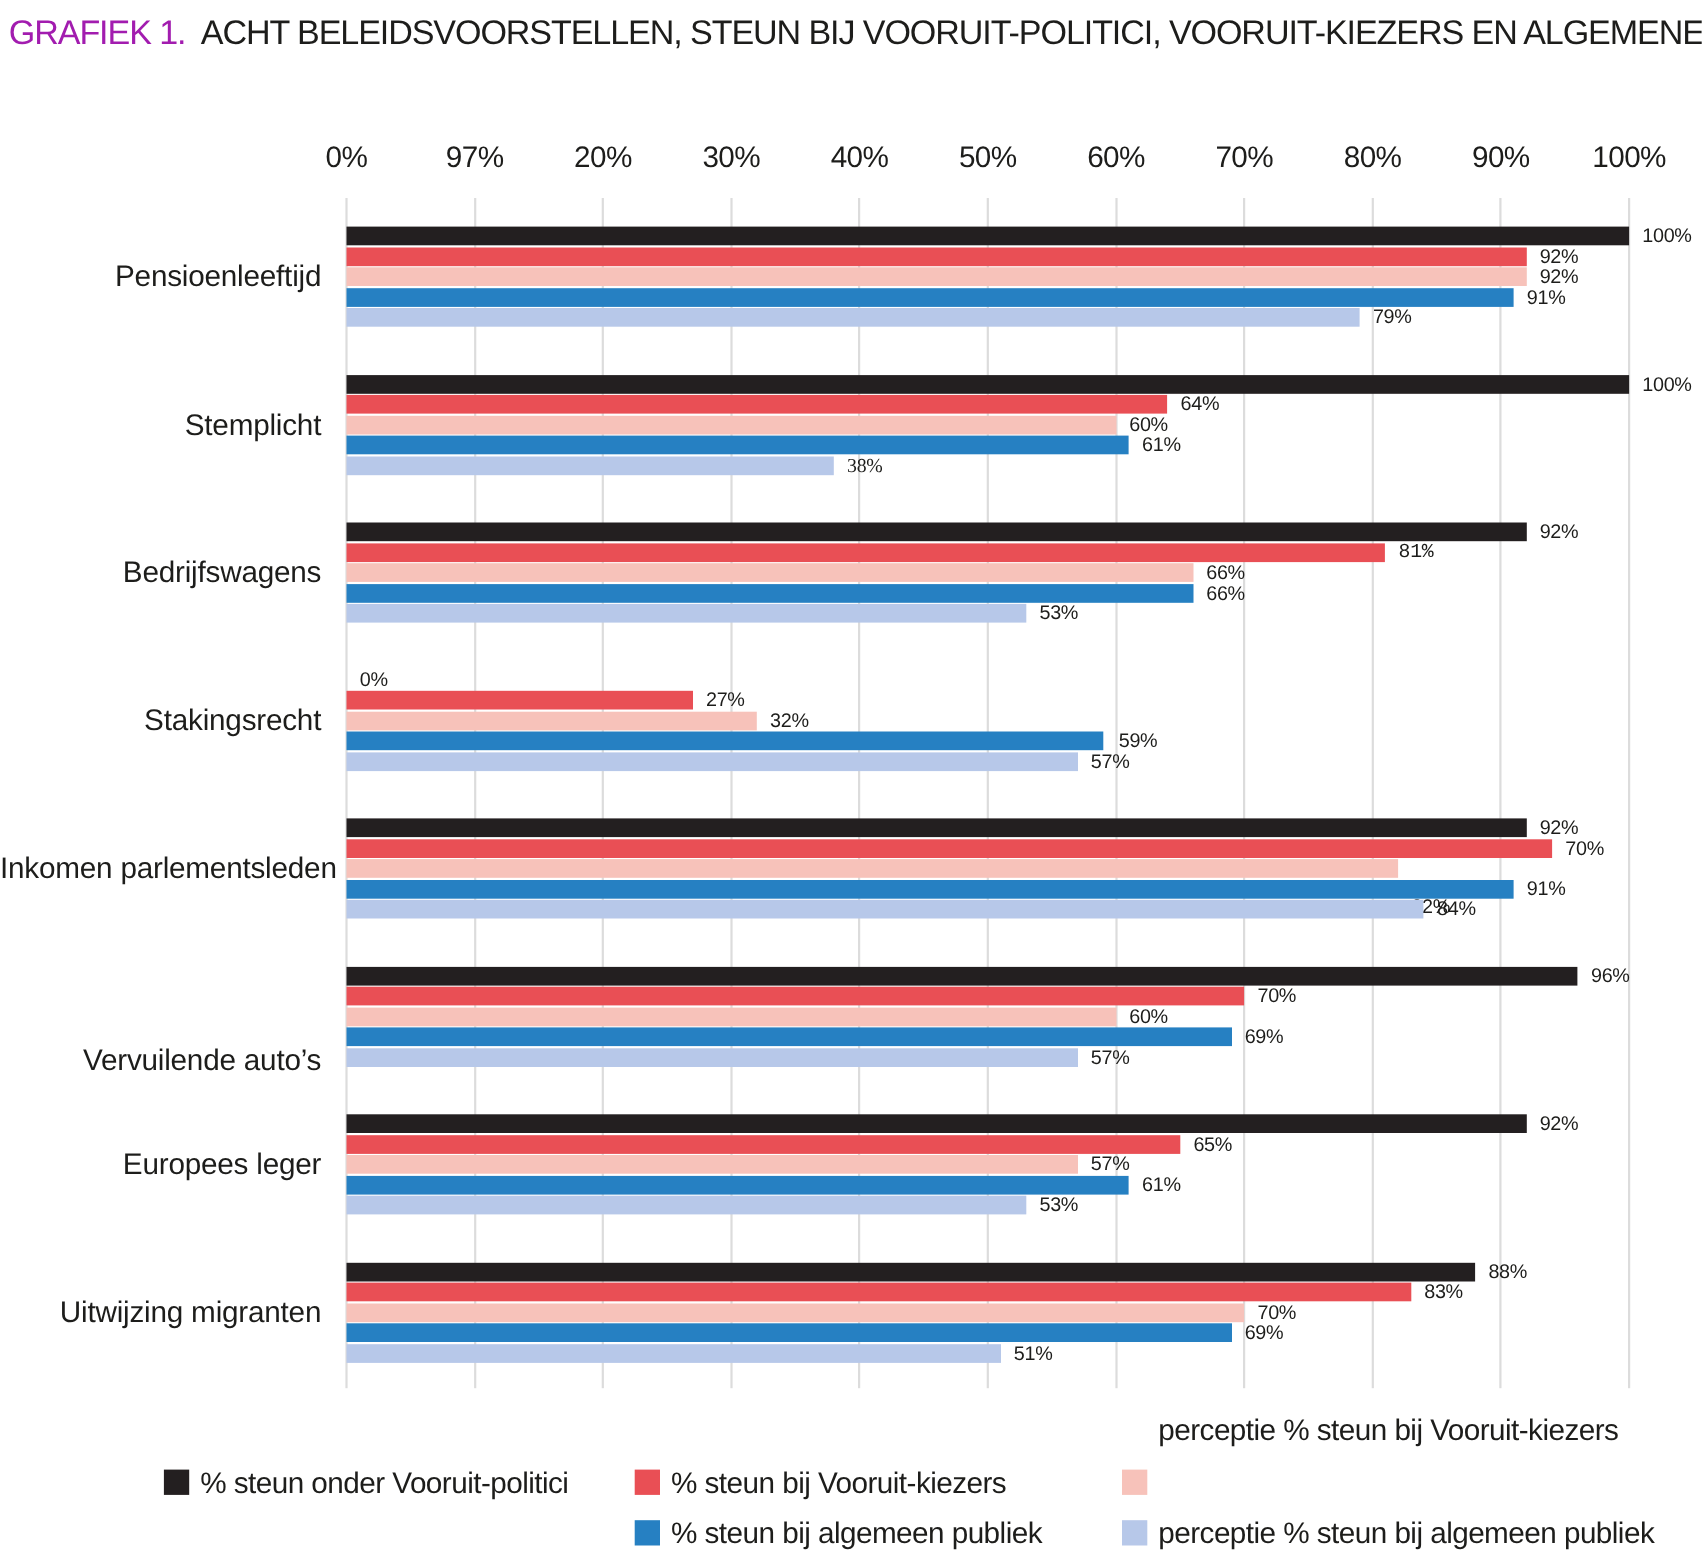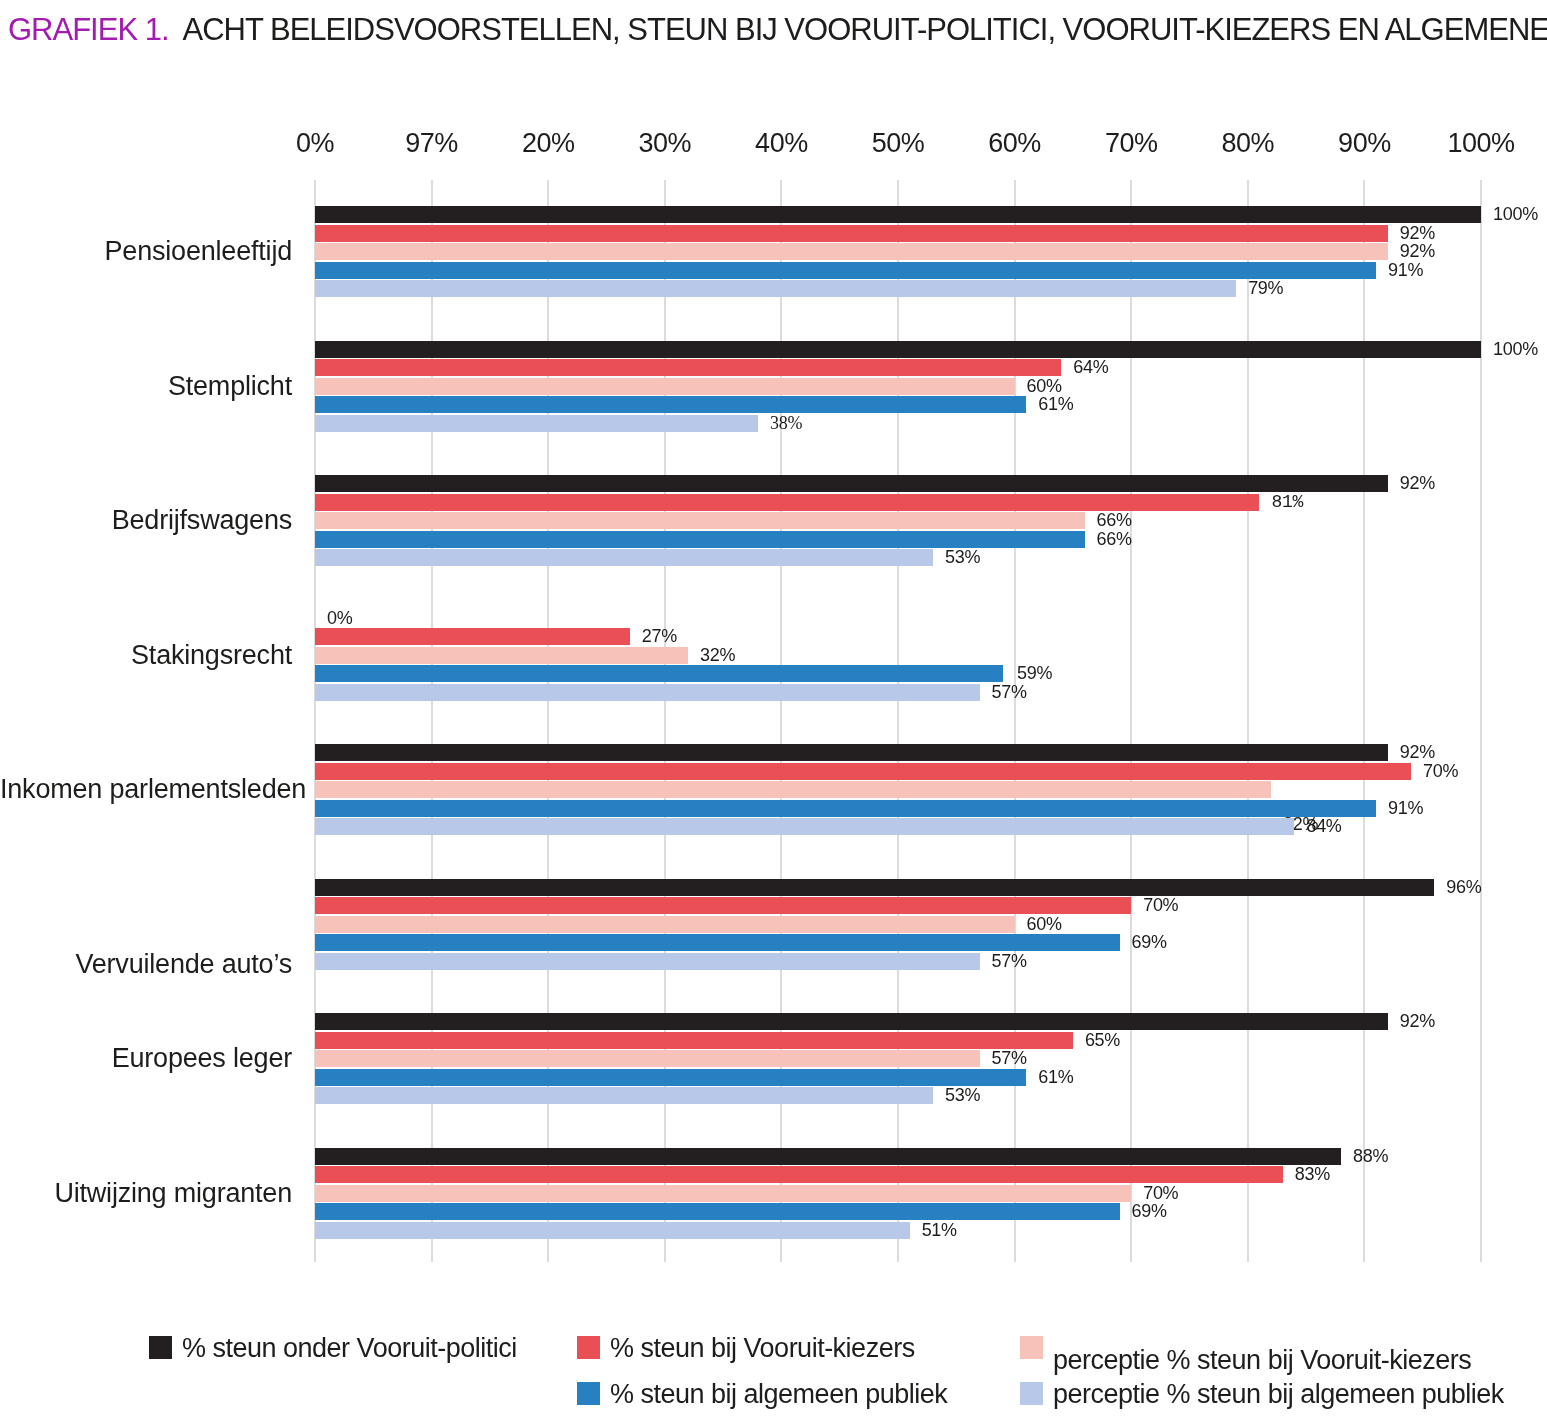--- a/index.html
+++ b/index.html
@@ -153,18 +153,18 @@
     <div class="bar" style="left: 315px; top: 1221.9px; width: 594.66px; height: 17px; background: rgb(183, 200, 233);"></div>
     <div class="bar-label" style="left: 921.66px; top: 1221.9px; line-height: 17px;">51%</div>
   </div>
 
 <div id="legend">
     <div class="legend-swatch" style="left: 149px; top: 1336px; background: rgb(35, 31, 32);"></div>
     <div class="legend-label" style="left: 182px; top: 1337px;">% steun onder Vooruit-politici</div>
     <div class="legend-swatch" style="left: 577px; top: 1336px; background: rgb(233, 79, 85);"></div>
     <div class="legend-label" style="left: 610px; top: 1337px;">% steun bij Vooruit-kiezers</div>
     <div class="legend-swatch" style="left: 1020px; top: 1336px; background: rgb(247, 194, 186);"></div>
-    <div class="legend-label" style="left: 1053px; top: 1349px;">perceptie % steun bij Vooruit-kiezers</div>
+    <div class="legend-label" style="left: 1053px; top: 1289px;">perceptie % steun bij Vooruit-kiezers</div>
     <div class="legend-swatch" style="left: 577px; top: 1382px; background: rgb(38, 128, 194);"></div>
     <div class="legend-label" style="left: 610px; top: 1383px;">% steun bij algemeen publiek</div>
     <div class="legend-swatch" style="left: 1020px; top: 1382px; background: rgb(183, 200, 233);"></div>
     <div class="legend-label" style="left: 1053px; top: 1383px;">perceptie % steun bij algemeen publiek</div>
   </div>
 
 </body></html>

